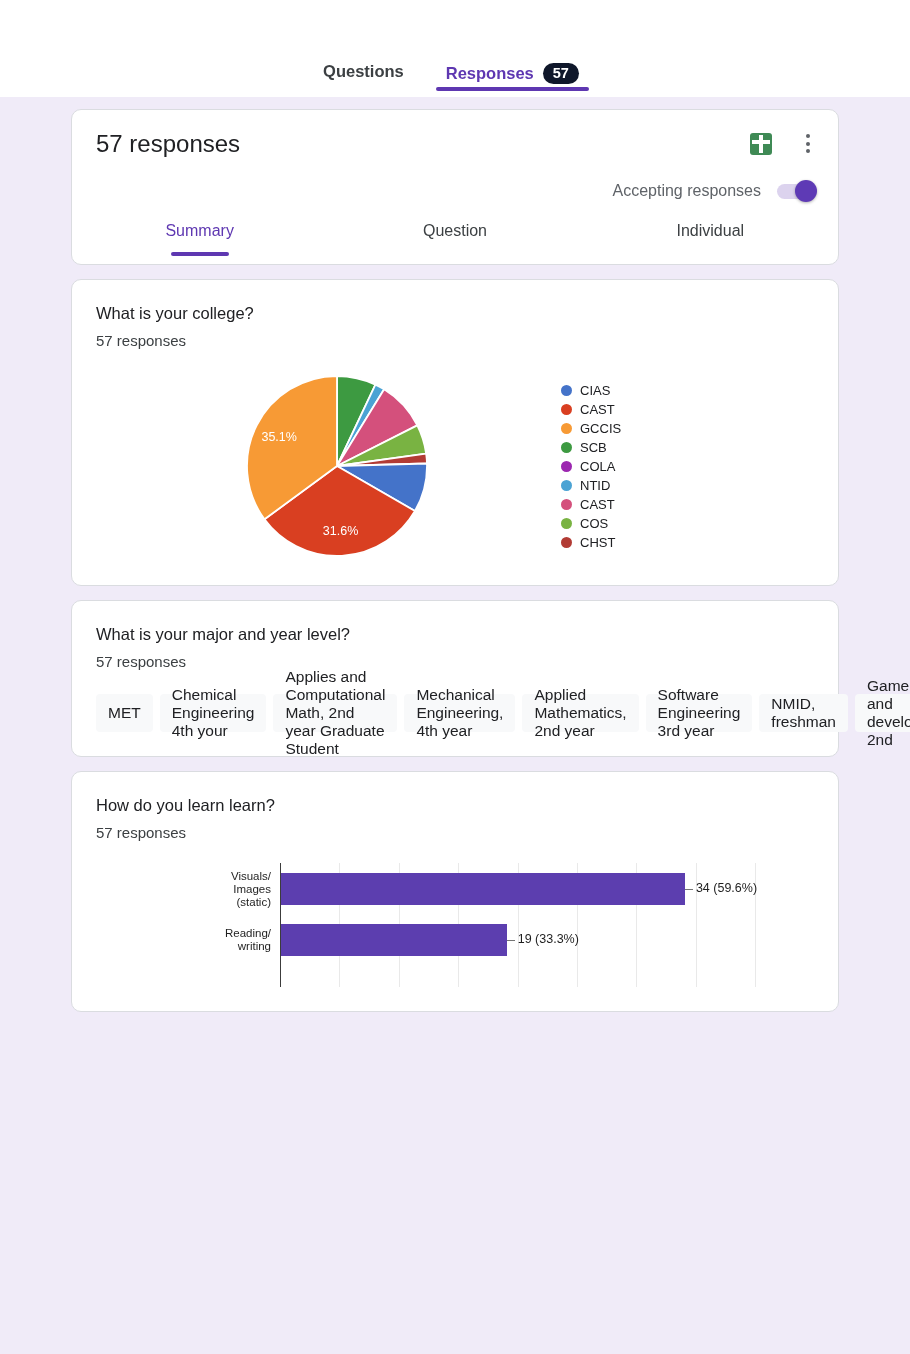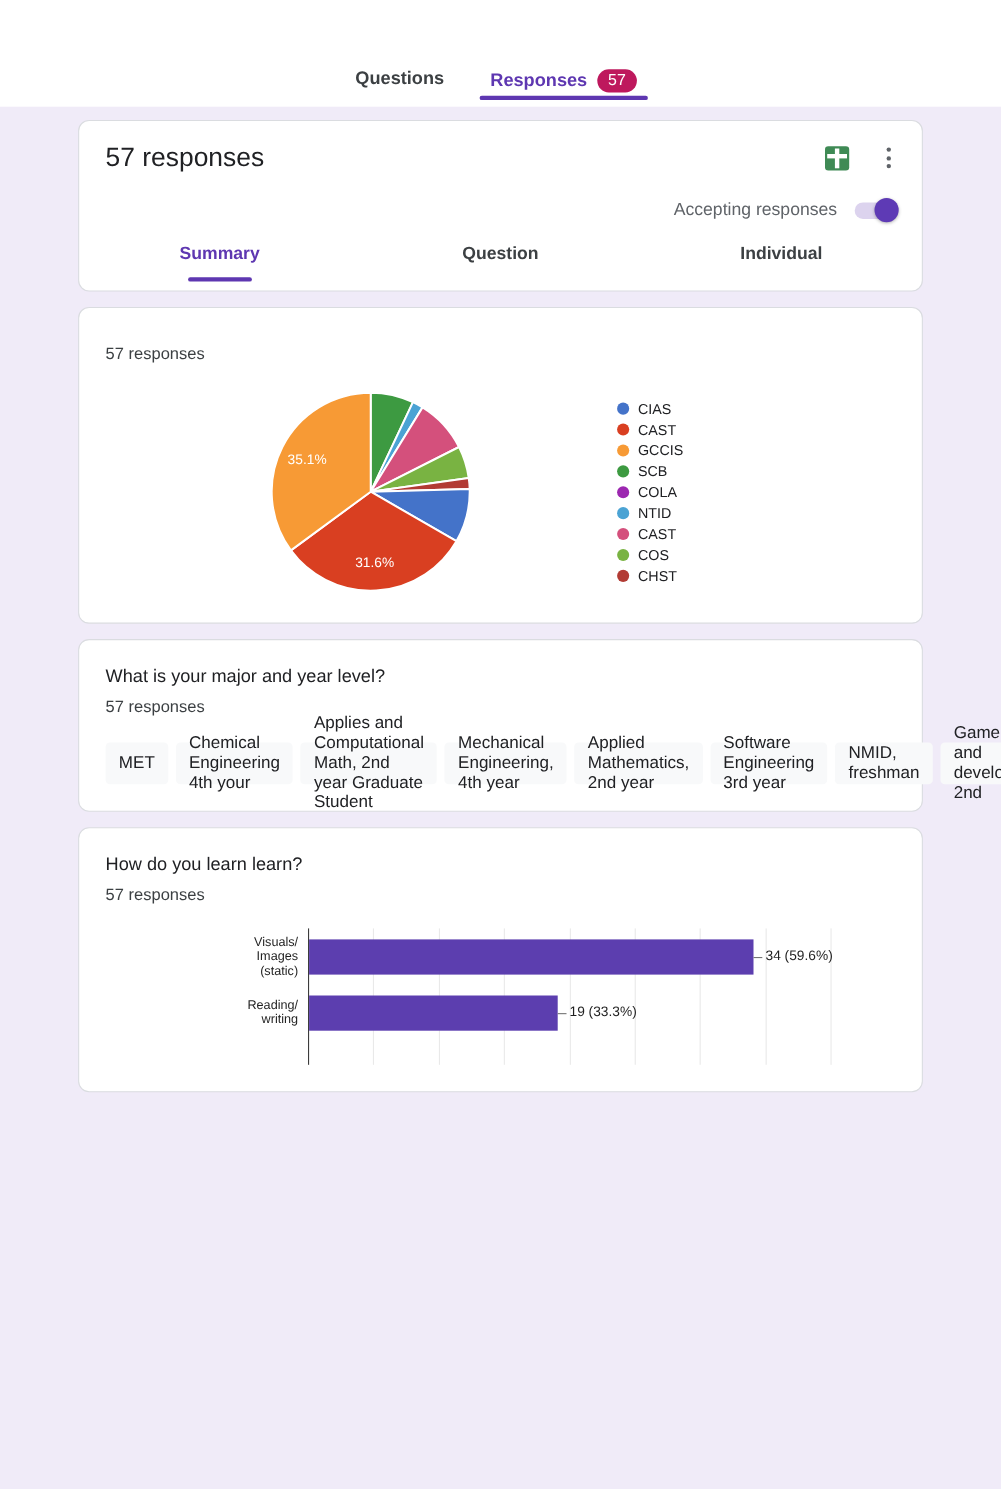--- a/index.html
+++ b/index.html
@@ -25,22 +25,22 @@
   .top-tab.responses {
     position: relative;
     display: flex; align-items: center; gap: 9px;
     color: #5e37b1; padding: 0 10px 13px;
   }
   .resp-underline {
     position: absolute; left: 0; right: 0; bottom: 6px;
     height: 4px; background: #5e37b1; border-radius: 3px;
   }
   .count-badge {
-    background: #be185d; color: #fff;
-    font-size: 14.5px; font-weight: 400;
+    background: #0f172a; color: #fff;
+    font-size: 14.5px; font-weight: 700;
     border-radius: 13px; padding: 3px 10px 4px;
     line-height: 1;
   }
   
   .main { width: 768px; margin: 12px auto 0; display: flex; flex-direction: column; gap: 14px; }
   .card {
     background: #fff; border: 1px solid #dadce0; border-radius: 10px;
   }
   
   .header-card { padding: 20px 24px 8px; }
@@ -62,21 +62,21 @@
   .hc-row2 { display: flex; justify-content: flex-end; align-items: center; gap: 16px; margin-top: 24px; }
   .accepting-label { font-size: 16px; color: #5f6368; }
   .toggle { position: relative; width: 37px; height: 15px; cursor: pointer; }
   .toggle-track { position: absolute; inset: 0; border-radius: 8px; background: #dcd3ee; }
   .toggle-thumb {
     position: absolute; right: -3px; top: -4px; width: 22px; height: 22px;
     border-radius: 50%; background: #5e3ab5; box-shadow: 0 1px 3px rgba(0,0,0,.3);
   }
   .view-tabs { display: flex; margin: 22px -24px 0; }
   .view-tab { flex: 1; display: flex; flex-direction: column; align-items: center; cursor: pointer; }
-  .view-tab .vt-label { font-size: 16px; font-weight: 700; color: #3c4043; }
+  .view-tab .vt-label { font-size: 16px; font-weight: 400; color: #3c4043; }
   .view-tab.active .vt-label { color: #5e37b1; }
   .vt-underline { width: 58px; height: 4px; border-radius: 3px; margin-top: 12px; background: transparent; }
   .view-tab.active .vt-underline { background: #5e37b1; }
   
   .q-card { padding: 24px; }
   .q-title { font-size: 16.5px; color: #202124; }
   .q-sub { font-size: 15px; color: #3c4043; margin-top: 9px; }
   
   .pie-row { display: flex; align-items: center; margin-top: 22px; height: 190px; }
   .pie-svg { margin-left: 146px; }
@@ -148,20 +148,21 @@
         <span class="vt-underline"></span>
       </div>
       <div class="view-tab">
         <span class="vt-label">Individual</span>
         <span class="vt-underline"></span>
       </div>
     </div>
   </div>
 
   <div class="card q-card">
+    <div class="q-title">What is your college?</div>
     <div class="q-sub">57 responses</div>
     <div class="pie-row">
       <svg id="pie-svg" class="pie-svg" width="190" height="190" viewBox="0 0 190 190">
           <path d="M 95 95 L 95.00 5.00 A 90 90 0 0 1 133.41 13.61 Z" fill="#3d9a41" stroke="#ffffff" stroke-width="1.8" stroke-linejoin="round"></path>
           <path d="M 95 95 L 133.41 13.61 A 90 90 0 0 1 142.13 18.33 Z" fill="#4ba3d4" stroke="#ffffff" stroke-width="1.8" stroke-linejoin="round"></path>
           <path d="M 95 95 L 142.13 18.33 A 90 90 0 0 1 175.30 54.36 Z" fill="#d4507c" stroke="#ffffff" stroke-width="1.8" stroke-linejoin="round"></path>
           <path d="M 95 95 L 175.30 54.36 A 90 90 0 0 1 184.15 82.64 Z" fill="#79b342" stroke="#ffffff" stroke-width="1.8" stroke-linejoin="round"></path>
           <path d="M 95 95 L 184.15 82.64 A 90 90 0 0 1 184.97 92.52 Z" fill="#b23b34" stroke="#ffffff" stroke-width="1.8" stroke-linejoin="round"></path>
           <path d="M 95 95 L 184.97 92.52 A 90 90 0 0 1 172.94 140.00 Z" fill="#4473c9" stroke="#ffffff" stroke-width="1.8" stroke-linejoin="round"></path>
           <path d="M 95 95 L 172.94 140.00 A 90 90 0 0 1 22.48 148.30 Z" fill="#d93f21" stroke="#ffffff" stroke-width="1.8" stroke-linejoin="round"></path>

